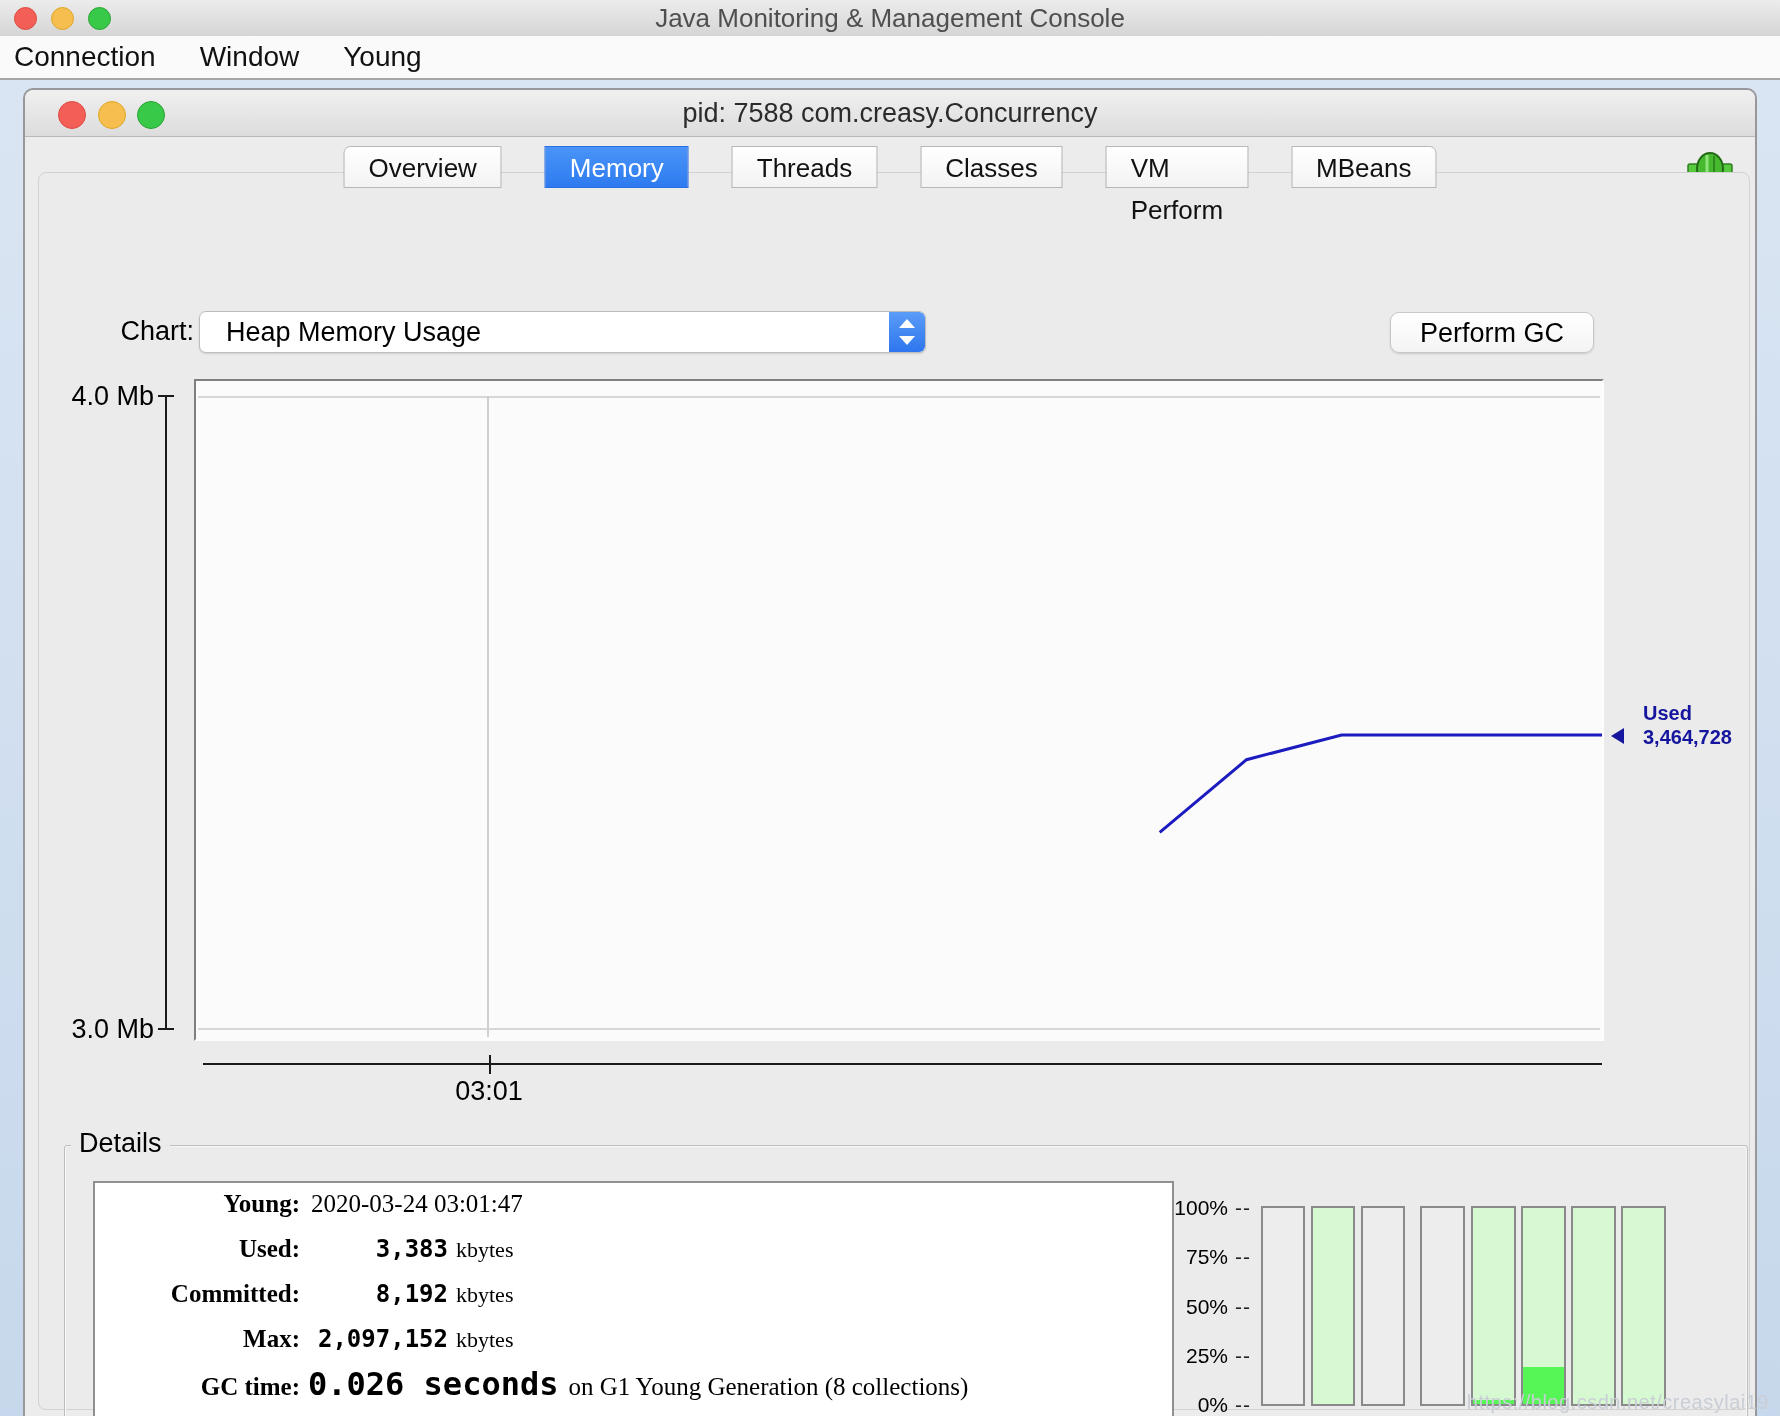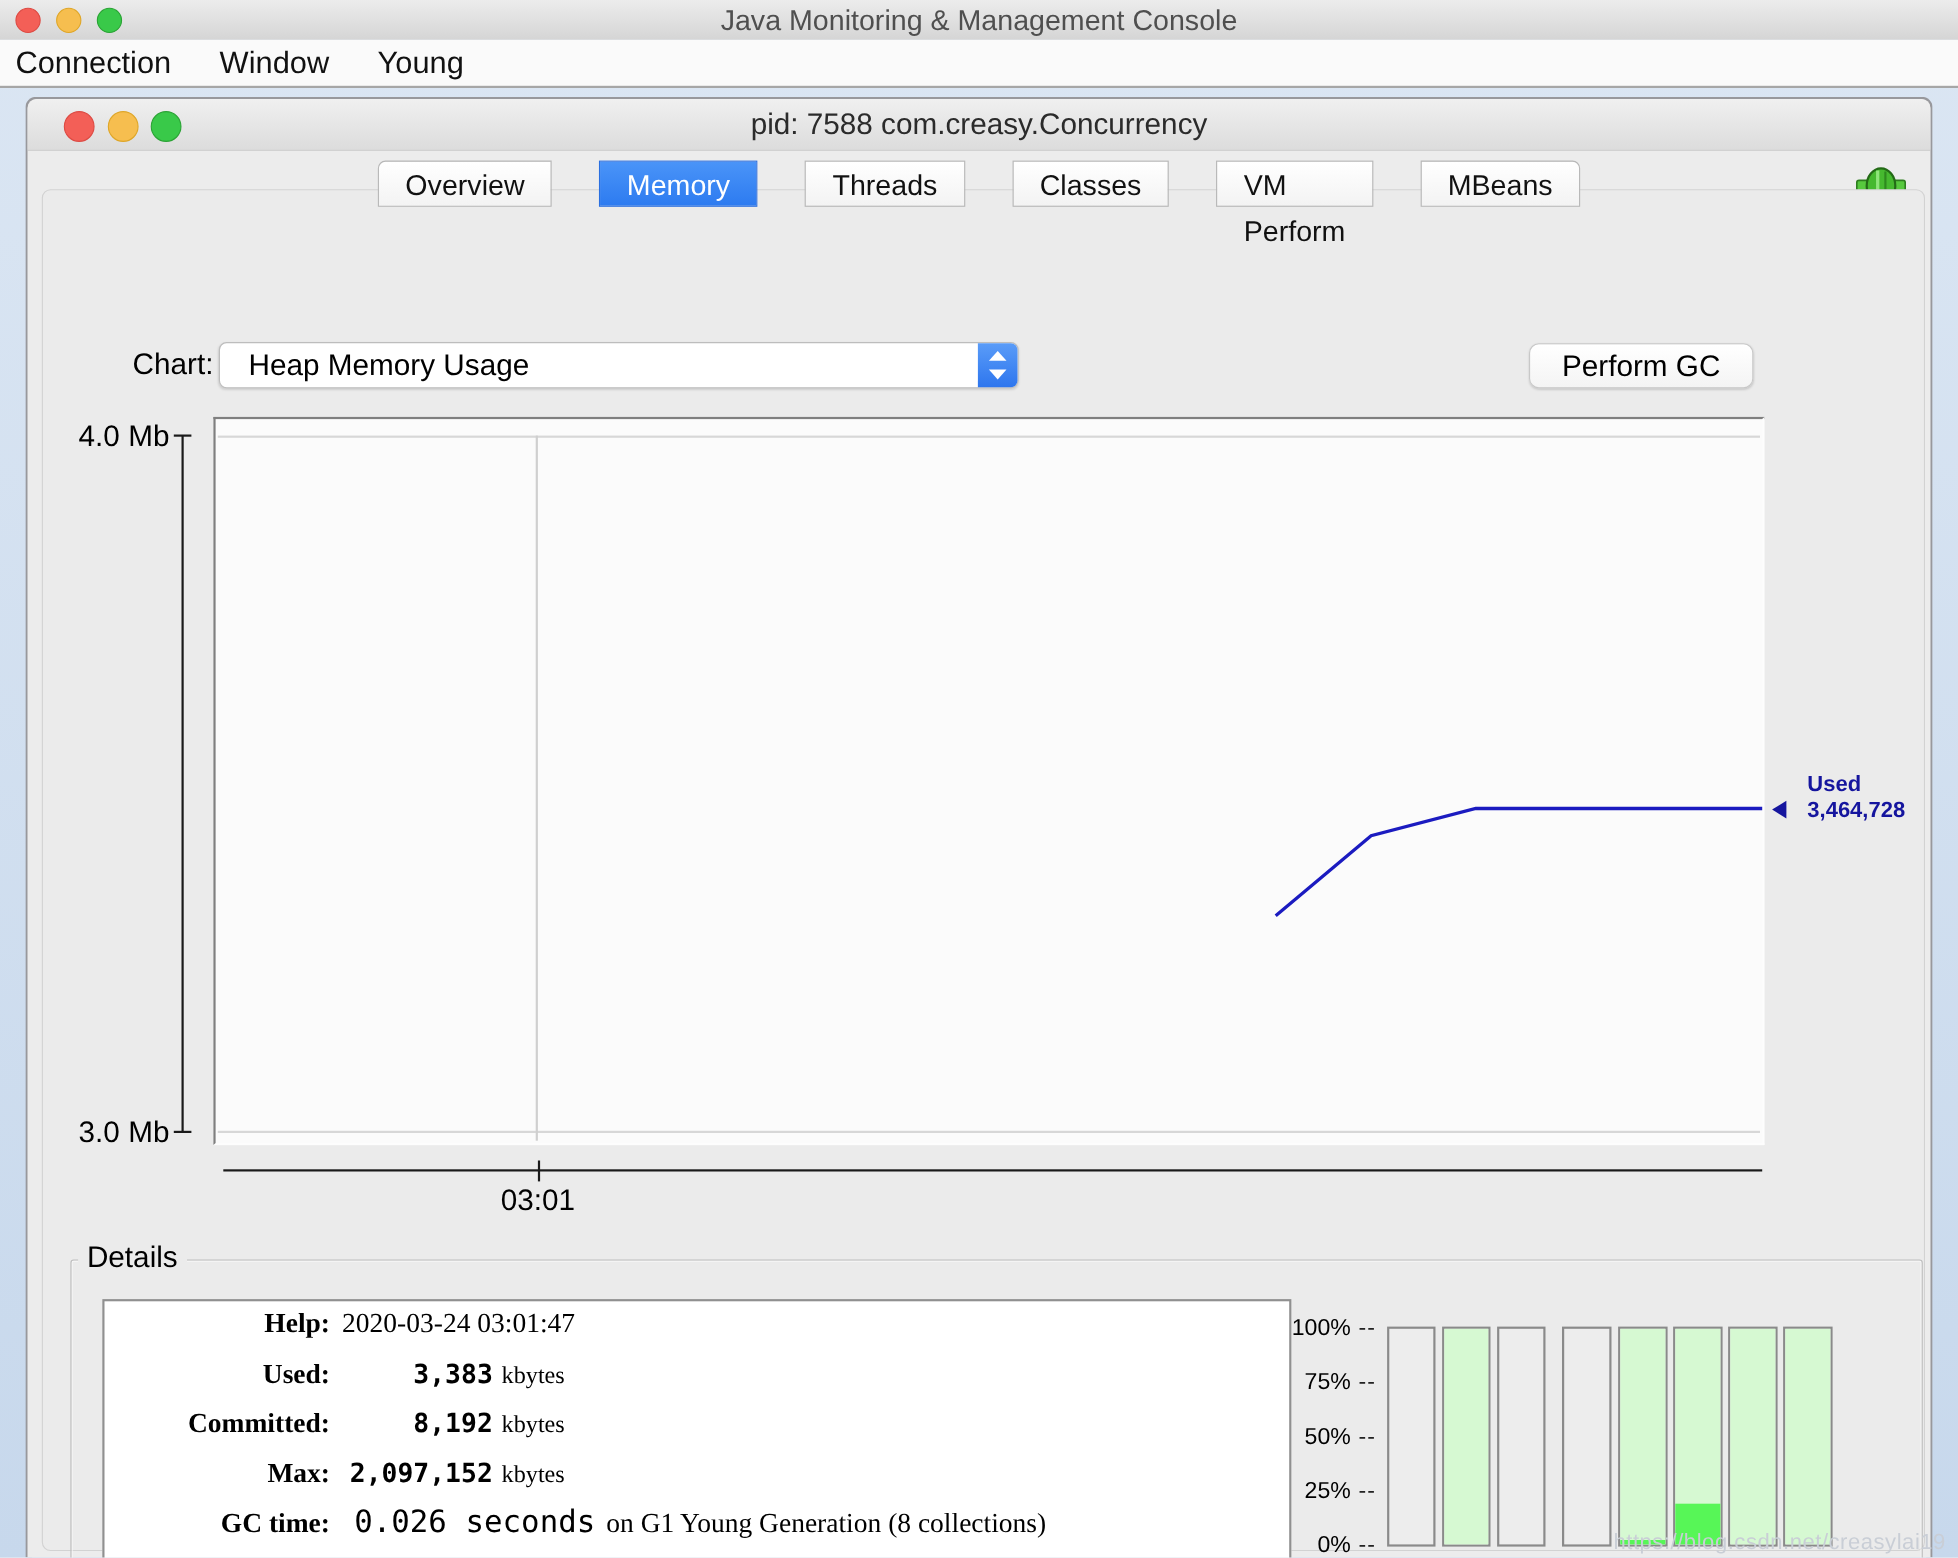--- a/index.html
+++ b/index.html
@@ -86,21 +86,21 @@
   .group-legend{position:absolute;left:32px;top:955px;background:#ebebeb;padding:0 8px;font-size:27px;color:#000;}
   .details-panel{position:absolute;left:54px;top:1008px;width:1081px;height:292px;box-sizing:border-box;
     background:#fff;border:2px solid #909090;padding-top:6px;}
   .d-row{height:45px;line-height:30px;font-family:"Liberation Serif",serif;font-size:25px;color:#000;
     display:flex;align-items:baseline;}
   .d-label{display:inline-block;width:205px;text-align:right;font-weight:bold;flex:none;}
   .d-val{margin-left:11px;}
   .d-num{display:inline-block;width:138px;text-align:right;margin-left:10px;
     font-family:"DejaVu Sans Mono",monospace;font-size:24px;font-weight:bold;flex:none;}
   .d-unit{margin-left:8px;font-size:22px;}
-  .d-mono{margin-left:22px;font-family:"DejaVu Sans Mono",monospace;font-size:28px;font-weight:normal;}
+  .d-mono{margin-left:8px;font-family:"DejaVu Sans Mono",monospace;font-size:32px;font-weight:bold;}
   .d-rest{margin-left:10px;text-align:right;}
 
   
   .pct-row{position:absolute;width:148px;display:flex;justify-content:flex-end;align-items:center;
     font-size:21px;color:#000;}
   .pct-dash{margin-left:7px;letter-spacing:1px;color:#222;}
   .ubar{position:absolute;box-sizing:border-box;border:2px solid #8a8a8a;background:#ededed;}
   .ubar .committed{position:absolute;left:0;right:0;top:0;bottom:0;background:#d6f9d2;}
   .ubar .used{position:absolute;left:0;right:0;bottom:0;background:#57f657;}
 
@@ -185,21 +185,21 @@
       <div class="used-tri"></div>
       <div class="used-lab">
         <div>Used</div>
         <div>3,464,728</div>
       </div>
 
       <div class="groupbox"></div>
       <div class="group-legend">Details</div>
       <div class="details-panel" id="details-panel">
           <div class="d-row">
-            <span class="d-label">Help:</span>
+            <span class="d-label">Young:</span>
             <span class="d-val">2020-03-24 03:01:47</span>
           </div>
           <div class="d-row">
             <span class="d-label">Used:</span>
             <span class="d-num">3,383</span>
             <span class="d-unit">kbytes</span>
           </div>
           <div class="d-row">
             <span class="d-label">Committed:</span>
             <span class="d-num">8,192</span>

